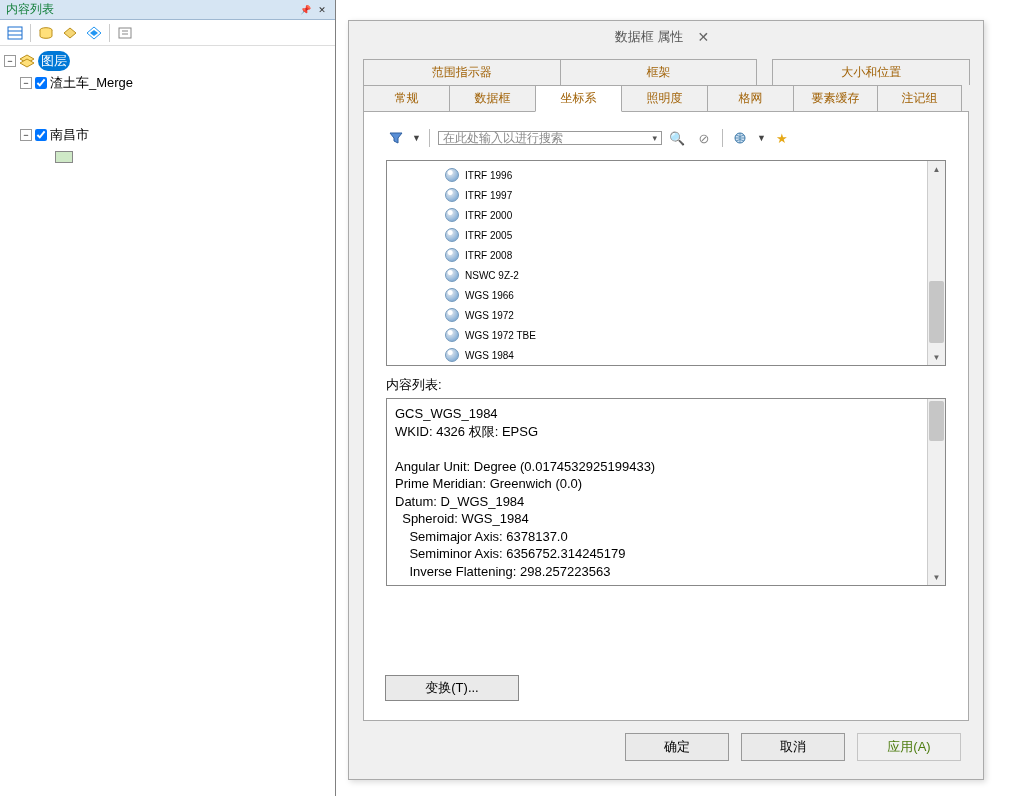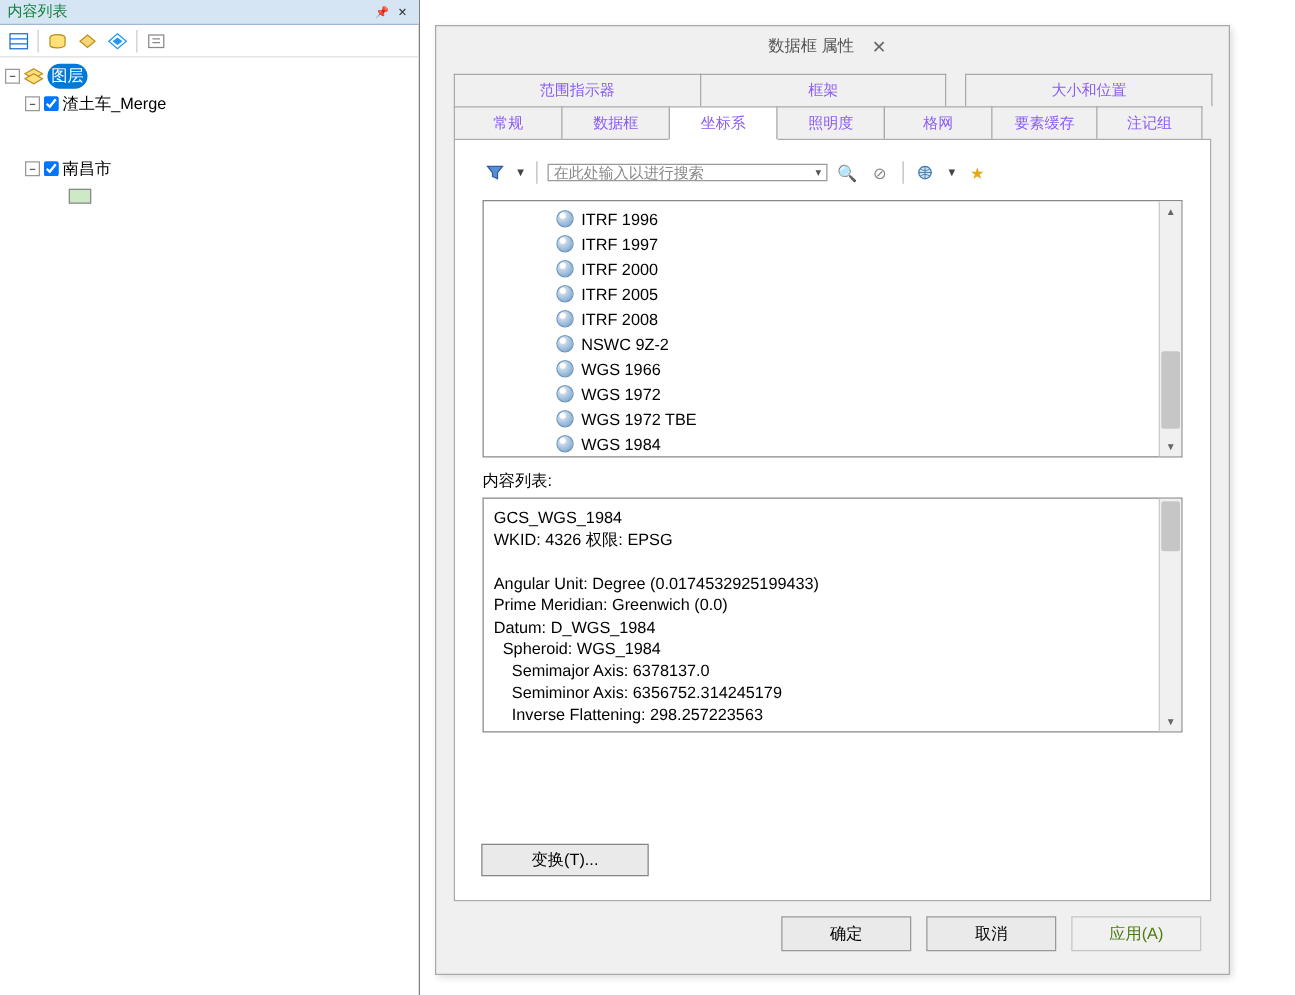--- a/index.html
+++ b/index.html
@@ -32,40 +32,40 @@
 
 
 .dlg { position: absolute; left: 348px; top: 20px; width: 636px; height: 760px; background: #f0f0f0; border: 1px solid #aaa; box-shadow: 2px 2px 6px rgba(0,0,0,.15); display: flex; flex-direction: column; }
 .dlg-titlebar { height: 32px; display: flex; align-items: center; justify-content: center; padding: 0 6px 0 12px; }
 .dlg-title { color: #555; font-size: 13px; }
 .dlg-close { width: 40px; height: 26px; display: flex; align-items: center; justify-content: center; font-size: 14px; color: #666; cursor: pointer; }
 
 .dlg-body { flex: 1; padding: 6px 14px 14px; display: flex; flex-direction: column; position: relative; }
 .tabstrip { }
 .tabrow { display: flex; }
-.tab { border: 1px solid #aaa; border-bottom: none; background: #f0f0f0; padding: 4px 0; font-size: 12px; text-align: center; cursor: pointer; margin-right: -1px; color: #8b5cf6; }
+.tab { border: 1px solid #aaa; border-bottom: none; background: #f0f0f0; padding: 4px 0; font-size: 12px; text-align: center; cursor: pointer; margin-right: -1px; color: #a16207; }
 .tab.top1 { width: 203px; }
 .tab.top2 { width: 203px; }
 .tab.top3 { width: 203px; margin-left: 16px; }
 .tab.b { width: 87px; }
 .tab.b.wider { width: 85px; }
 .tab.active { background: #fff; position: relative; z-index: 2; border-bottom: 1px solid #fff; }
 .tab-panel { position: absolute; left: 14px; right: 14px; top: 58px; bottom: 58px; background: #fff; border: 1px solid #aaa; padding: 16px 22px; }
 
 
 .cs-toolbar { display: flex; align-items: center; gap: 6px; margin-bottom: 12px; }
 .cs-tb-btn { width: 20px; height: 20px; display: flex; align-items: center; justify-content: center; }
 .cs-tb-sep { width: 1px; height: 18px; background: #bbb; margin: 0 2px; }
 .cs-search { flex: 0 0 224px; height: 14px; border: 1px solid #999; padding: 0 4px; font-size: 12px; color: #888; background: #fff; display: flex; align-items: center; justify-content: space-between; }
 .cs-search .dd { font-size: 9px; color: #555; }
 .cs-icon { font-size: 13px; }
 
 .cs-list { border: 1px solid #888; height: 206px; margin-bottom: 10px; display: flex; }
 .cs-list-items { flex: 1; overflow: hidden; padding: 4px 0; }
-.cs-list-items .crs-row { display: flex; align-items: center; height: 20px; padding-left: 58px; font-size: 13px; }
+.cs-list-items .crs-row { display: flex; align-items: center; height: 20px; padding-left: 58px; font-size: 10px; }
 .crs-globe { width: 14px; height: 14px; border-radius: 50%; display: inline-block; margin-right: 6px; position: relative; background: radial-gradient(circle at 35% 30%, #fff 2px, #c8d8e8 3px, #8fb4d8 8px, #6d97c0 12px); border: 1px solid #7299bd; }
 .cs-sb { width: 18px; background: #f0f0f0; border-left: 1px solid #ccc; position: relative; }
 .cs-sb .thumb { position: absolute; left: 1px; right: 1px; top: 120px; height: 62px; background: #c6c6c6; border-radius: 2px; }
 .cs-sb .arrow { position: absolute; left: 0; right: 0; height: 16px; display: flex; align-items: center; justify-content: center; font-size: 8px; color: #666; }
 .cs-sb .arrow.up { top: 0; }
 .cs-sb .arrow.dn { bottom: 0; }
 
 .cs-current-label { font-size: 13px; margin-bottom: 4px; }
 .cs-detail { border: 1px solid #888; height: 188px; display: flex; }
 .cs-detail-text { flex: 1; padding: 6px 8px; font-size: 13px; line-height: 1.35; white-space: pre; overflow: hidden; font-family: "Microsoft YaHei", Arial, sans-serif; }

